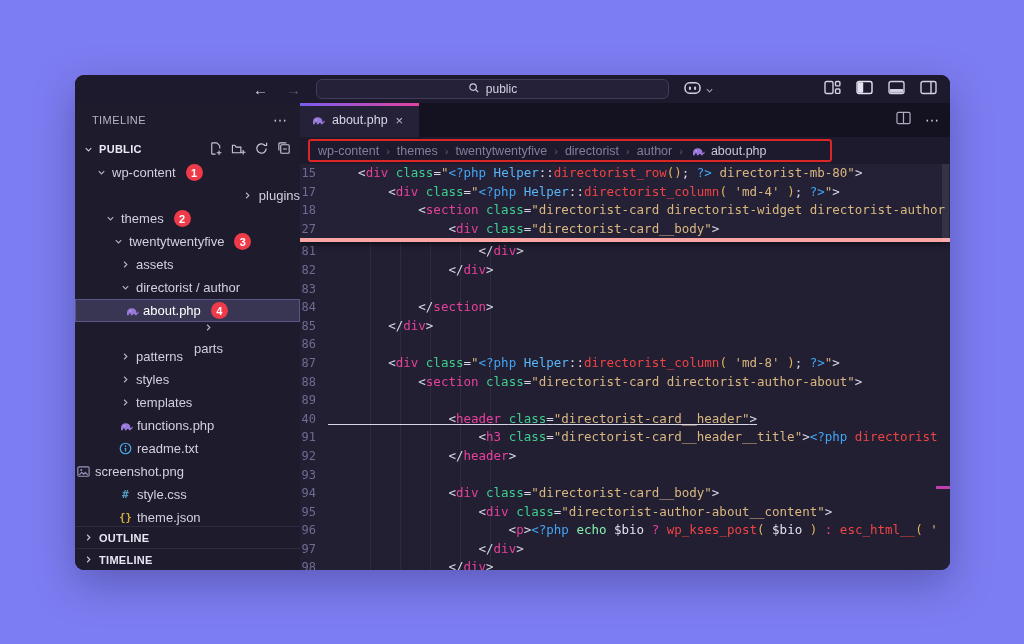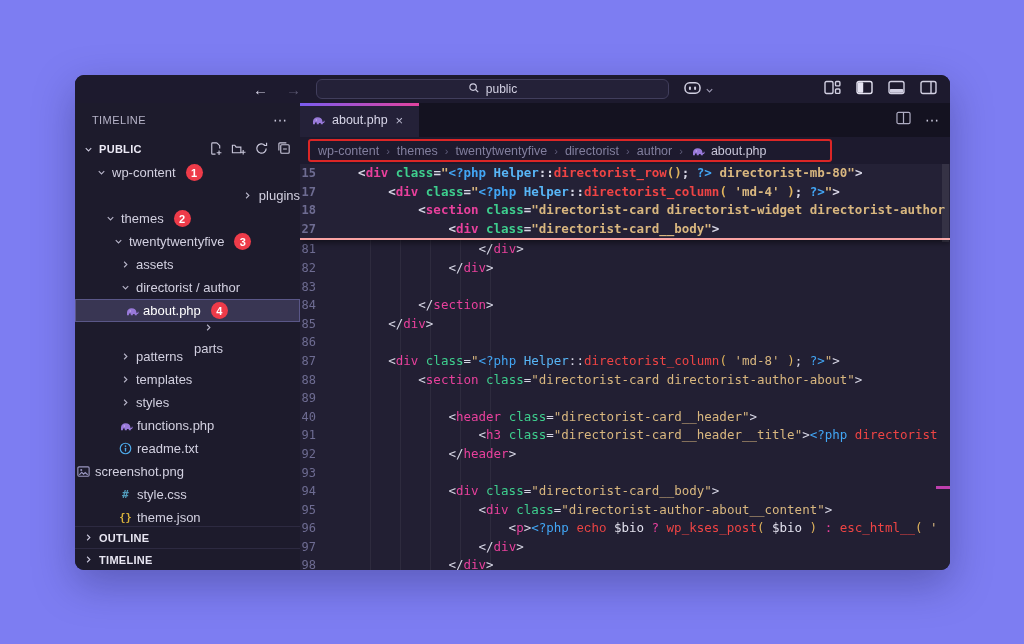--- a/index.html
+++ b/index.html
@@ -87,37 +87,37 @@
   }
   .crumbs { display:flex; align-items:center; gap:7px; padding-left:18px; font-size:12.5px; color:#827f9e; }
   .crumb-sep { color:#5f5c7a; font-size:11px; }
   .crumb:last-of-type { color:#c9c7da; display:flex; align-items:center; gap:5px; }
   
   .code {
     flex:1; min-height:0; position:relative; overflow:hidden;
     font-family:"DejaVu Sans Mono","Liberation Mono",monospace;
     font-size:12.5px; line-height:18.6px; color:#d8d7e6;
   }
-  .sticky { position:relative; z-index:2; background:#242136; box-shadow:0 3px 6px rgba(0,0,0,.45); border-bottom:2px solid #fca5a5;font-weight:bold; }
+  .sticky { position:relative; z-index:2; background:#242136; box-shadow:0 3px 6px rgba(0,0,0,.45); border-bottom:4px solid #fca5a5; }
   .codeline { display:flex; height:18.6px; white-space:pre; }
   .gutter { flex:0 0 28px; padding-right:12px; text-align:right; color:#6e6c92; font-size:12px; }
   .guides { position:absolute; left:0; right:0; bottom:0; z-index:1; pointer-events:none; }
   .guide { position:absolute; top:0; bottom:0; width:1px; background:rgba(255,255,255,.055); }
   .scroll-slider { position:absolute; right:1px; top:0; width:7px; height:78px; background:rgba(255,255,255,.08); z-index:3; }
   .pink-mark { position:absolute; right:0; width:14px; height:3px; background:#bf3fae; z-index:3; }
   
   .tk-w   { color:#d8d7e6; }
   .tk-tag { color:#e8409c; }
   .tk-attr{ color:#3ecf8e; }
   .tk-str { color:#d9b77f; }
   .tk-php { color:#42a6f5; }
   .tk-cls { color:#58b6f7; }
   .tk-fn  { color:#ef4444; }
   .tk-gold{ color:#dfb35c; }
-  .tk-kw  { color:#ef4444;font-family:Liberation Mono, monospace; }
+  .tk-kw  { color:#86efac; }
   .tk-op  { color:#e8409c; }
   .tk-var { color:#e2e1ee; }
 </style>
 </head>
 <body>
 
 <div class="stage">
   <div class="window">
 
     <div class="titlebar">
@@ -301,29 +301,29 @@
                 </svg>
               </span>
               <span>patterns</span>
             </div>
             <div class="treerow" style="padding-left: 42px;">
               <span class="twisty">
                 <svg width="11" height="11" viewBox="0 0 16 16">
                   <path d="M6 4l4 4-4 4" fill="none" stroke="#b6b4c8" stroke-width="1.6"></path>
                 </svg>
               </span>
+              <span>styles</span>
+            </div>
+            <div class="treerow" style="padding-left: 42px;">
+              <span class="twisty">
+                <svg width="11" height="11" viewBox="0 0 16 16">
+                  <path d="M6 4l4 4-4 4" fill="none" stroke="#b6b4c8" stroke-width="1.6"></path>
+                </svg>
+              </span>
               <span>templates</span>
-            </div>
-            <div class="treerow" style="padding-left: 42px;">
-              <span class="twisty">
-                <svg width="11" height="11" viewBox="0 0 16 16">
-                  <path d="M6 4l4 4-4 4" fill="none" stroke="#b6b4c8" stroke-width="1.6"></path>
-                </svg>
-              </span>
-              <span>styles</span>
             </div>
             <div class="treerow" style="padding-left: 42px;">
               <span class="ficon">
                 <svg width="16" height="16" viewBox="0 0 16 16">
                   <path fill="#9879d9" d="M3 12.2 3 9.6C3 6.9 5 5.2 7.6 5.2c2.8 0 4.6 1.6 4.8 3.8l.1 1.2c1.1 0 1.3-.8 1.2-1.5l.9 0c.2 1.4-.4 2.5-1.8 2.6l0 .9-2 0-.1-1.2-1.8 0-.1 1.2-2 0-.1-1.6-1.7 0-.1 1.6z"></path>
                   <circle cx="6.3" cy="8" r=".7" fill="#c9b3f0"></circle>
                 </svg>
               </span>
               <span>functions.php</span>
             </div>
@@ -447,21 +447,21 @@
           <div id="code-lines" style="position:relative;z-index:0;">
               <div class="codeline"><span class="gutter">81</span><span style="white-space: pre;"><span class="tk-w">                    &lt;/</span><span class="tk-tag">div</span><span class="tk-w">&gt;</span></span></div>
               <div class="codeline"><span class="gutter">82</span><span style="white-space: pre;"><span class="tk-w">                &lt;/</span><span class="tk-tag">div</span><span class="tk-w">&gt;</span></span></div>
               <div class="codeline"><span class="gutter">83</span><span style="white-space: pre;"></span></div>
               <div class="codeline"><span class="gutter">84</span><span style="white-space: pre;"><span class="tk-w">            &lt;/</span><span class="tk-tag">section</span><span class="tk-w">&gt;</span></span></div>
               <div class="codeline"><span class="gutter">85</span><span style="white-space: pre;"><span class="tk-w">        &lt;/</span><span class="tk-tag">div</span><span class="tk-w">&gt;</span></span></div>
               <div class="codeline"><span class="gutter">86</span><span style="white-space: pre;"></span></div>
               <div class="codeline"><span class="gutter">87</span><span style="white-space: pre;"><span class="tk-w">        &lt;</span><span class="tk-tag">div</span><span class="tk-w"> </span><span class="tk-attr">class</span><span class="tk-w">=</span><span class="tk-str">"</span><span class="tk-php">&lt;?php </span><span class="tk-cls">Helper</span><span class="tk-w">::</span><span class="tk-fn">directorist_column</span><span class="tk-gold">( </span><span class="tk-str">'md-8'</span><span class="tk-gold"> )</span><span class="tk-w">; </span><span class="tk-php">?&gt;</span><span class="tk-str">"</span><span class="tk-w">&gt;</span></span></div>
               <div class="codeline"><span class="gutter">88</span><span style="white-space: pre;"><span class="tk-w">            &lt;</span><span class="tk-tag">section</span><span class="tk-w"> </span><span class="tk-attr">class</span><span class="tk-w">=</span><span class="tk-str">"directorist-card directorist-author-about"</span><span class="tk-w">&gt;</span></span></div>
               <div class="codeline"><span class="gutter">89</span><span style="white-space: pre;"></span></div>
-              <div class="codeline"><span class="gutter">40</span><span style="white-space: pre;"><span class="tk-w">                &lt;</span><span class="tk-tag">header</span><span class="tk-w"> </span><span class="tk-attr">class</span><span class="tk-w">=</span><span class="tk-str">"directorist-card__header"</span><span class="tk-w">&gt;</span></span></div>
+              <div class="codeline"><span class="gutter">40</span><span style="white-space: pre; text-decoration: underline;"><span class="tk-w">                &lt;</span><span class="tk-tag">header</span><span class="tk-w"> </span><span class="tk-attr">class</span><span class="tk-w">=</span><span class="tk-str">"directorist-card__header"</span><span class="tk-w">&gt;</span></span></div>
               <div class="codeline"><span class="gutter">91</span><span style="white-space: pre;"><span class="tk-w">                    &lt;</span><span class="tk-tag">h3</span><span class="tk-w"> </span><span class="tk-attr">class</span><span class="tk-w">=</span><span class="tk-str">"directorist-card__header__title"</span><span class="tk-w">&gt;</span><span class="tk-php">&lt;?php </span><span class="tk-fn">directorist</span></span></div>
               <div class="codeline"><span class="gutter">92</span><span style="white-space: pre;"><span class="tk-w">                &lt;/</span><span class="tk-tag">header</span><span class="tk-w">&gt;</span></span></div>
               <div class="codeline"><span class="gutter">93</span><span style="white-space: pre;"></span></div>
               <div class="codeline"><span class="gutter">94</span><span style="white-space: pre;"><span class="tk-w">                &lt;</span><span class="tk-tag">div</span><span class="tk-w"> </span><span class="tk-attr">class</span><span class="tk-w">=</span><span class="tk-str">"directorist-card__body"</span><span class="tk-w">&gt;</span></span></div>
               <div class="codeline"><span class="gutter">95</span><span style="white-space: pre;"><span class="tk-w">                    &lt;</span><span class="tk-tag">div</span><span class="tk-w"> </span><span class="tk-attr">class</span><span class="tk-w">=</span><span class="tk-str">"directorist-author-about__content"</span><span class="tk-w">&gt;</span></span></div>
               <div class="codeline"><span class="gutter">96</span><span style="white-space: pre;"><span class="tk-w">                        &lt;</span><span class="tk-tag">p</span><span class="tk-w">&gt;</span><span class="tk-php">&lt;?php </span><span class="tk-kw">echo </span><span class="tk-var">$bio </span><span class="tk-op">? </span><span class="tk-fn">wp_kses_post</span><span class="tk-gold">( </span><span class="tk-var">$bio</span><span class="tk-gold"> )</span><span class="tk-w"> </span><span class="tk-op">: </span><span class="tk-fn">esc_html__</span><span class="tk-gold">( </span><span class="tk-str">'</span></span></div>
               <div class="codeline"><span class="gutter">97</span><span style="white-space: pre;"><span class="tk-w">                    &lt;/</span><span class="tk-tag">div</span><span class="tk-w">&gt;</span></span></div>
               <div class="codeline"><span class="gutter">98</span><span style="white-space: pre;"><span class="tk-w">                &lt;/</span><span class="tk-tag">div</span><span class="tk-w">&gt;</span></span></div>
             </div>
           <div class="scroll-slider"></div>

